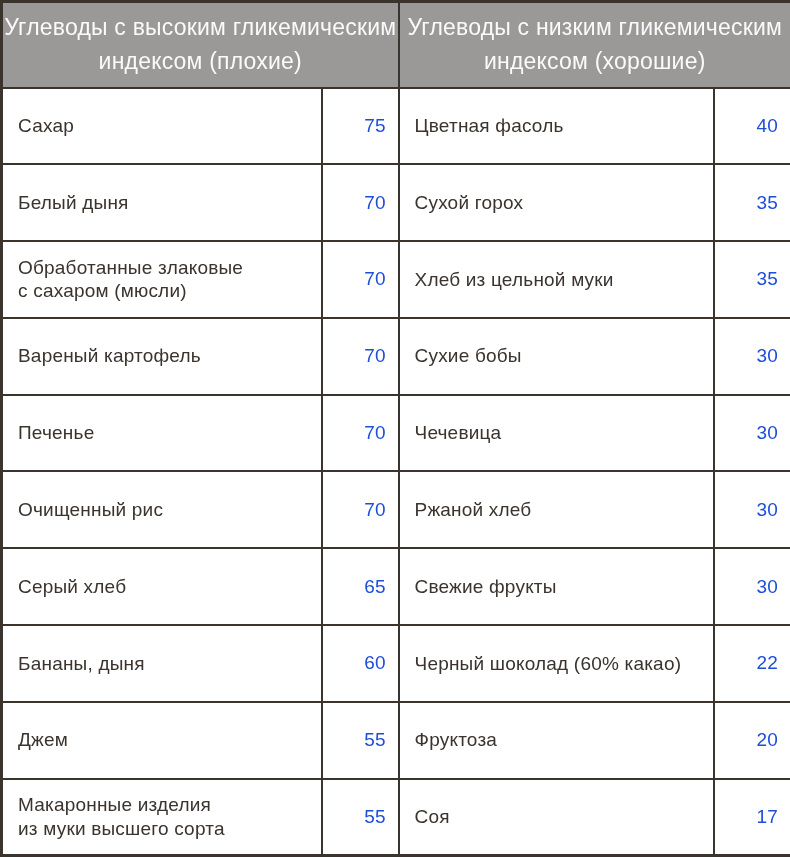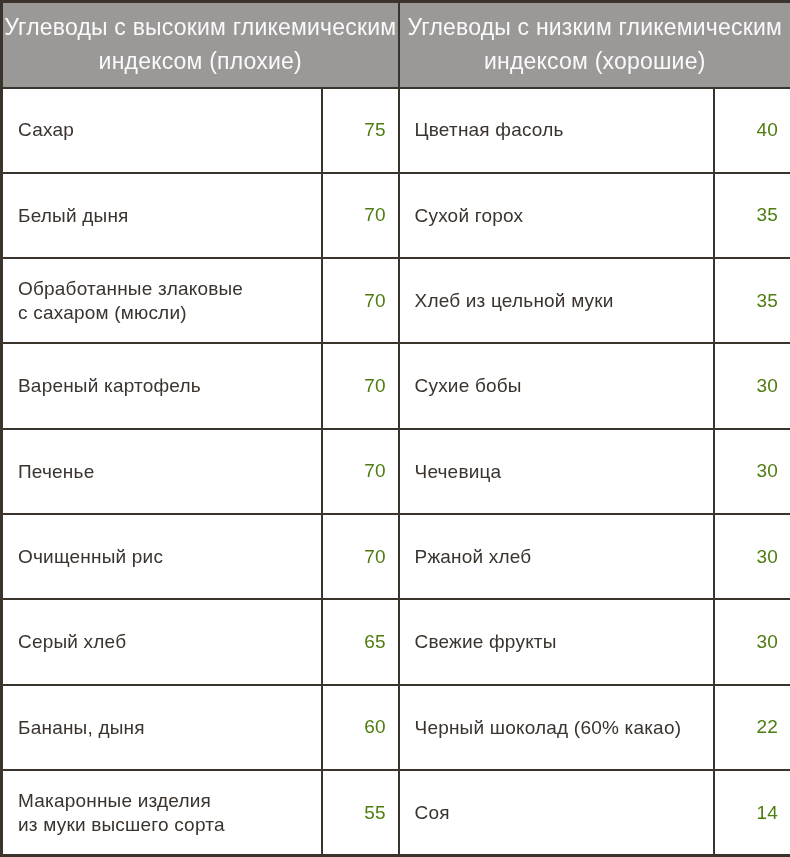--- a/index.html
+++ b/index.html
@@ -42,21 +42,21 @@
     padding-left: 15px;
     padding-right: 10px;
     color: #3a332e;
     font-size: 19px;
     text-align: left;
     line-height: 1.25;
     white-space: pre-line;
     letter-spacing: 0.2px;
   }
   td.val {
-    color: #4d7c0f;
+    color: #1d4ed8;
     font-size: 19px;
     text-align: center;
     letter-spacing: 0.2px;
     padding-left: 31px;
   }
   tbody tr {
     height: 54px;
     margin-top: 28px;
   }
 </style>
@@ -133,24 +133,30 @@
   </tr>
 
 
   <tr>
     <td class="name">Бананы, дыня</td>
     <td class="val">60</td>
     <td class="name">Черный шоколад (60% какао)</td>
     <td class="val">22</td>
   </tr>
 
+  <tr>
+    <td class="name">Джем</td>
+    <td class="val">55</td>
+    <td class="name">Фруктоза</td>
+    <td class="val">20</td>
+  </tr>
 
   <tr>
     <td class="name">Макаронные изделия
 из муки высшего сорта</td>
     <td class="val">55</td>
     <td class="name">Соя</td>
-    <td class="val">14</td>
+    <td class="val">17</td>
   </tr>
 
 </tbody>
   </table>
 </div>
 
 </body></html>

